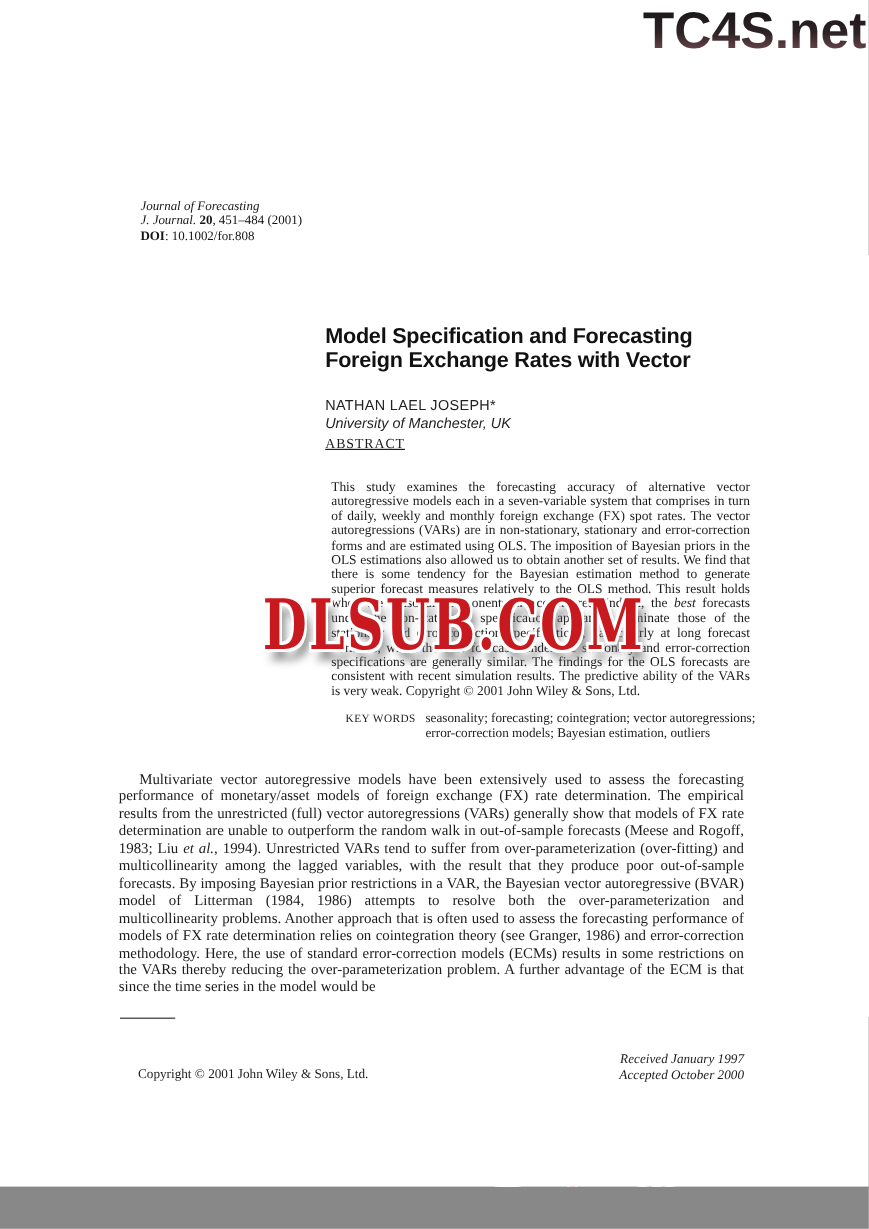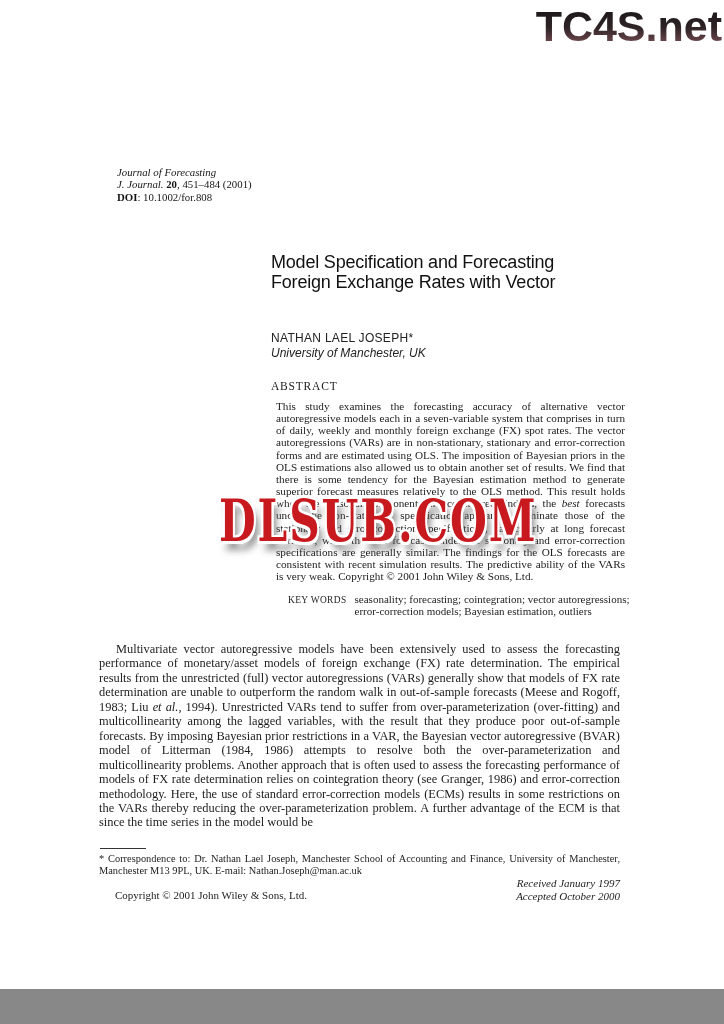--- a/index.html
+++ b/index.html
@@ -21,35 +21,35 @@
       -webkit-background-clip:text; background-clip:text; color:transparent;
     }
   }
 
   
   .journal { position:absolute; left:117px; top:166px; font-size:10.8px; line-height:12.4px; color:#151515; }
   .journal .jline b { font-weight:bold; }
 
   
   .title {
-    position:absolute; left:271px; top:253px; width:345px;
-    font-family:"Liberation Sans", sans-serif; font-weight:400;
+    position:absolute; left:271px; top:271px; width:345px;
+    font-family:"Liberation Sans", sans-serif; font-weight:700;
     font-size:18px; line-height:19.5px; color:#111; letter-spacing:-0.2px;
   }
   .author {
     position:absolute; left:271px; top:331px;
     font-family:"Liberation Sans", sans-serif; font-size:12px; letter-spacing:0.3px; color:#222;
   }
   .affil {
     position:absolute; left:271px; top:346px;
     font-family:"Liberation Sans", sans-serif; font-style:italic; font-size:12px; color:#222;
   }
 
   
-  .abs-head { position:absolute; left:271px; top:380px; font-size:11.5px; letter-spacing:0.8px; }
+  .abs-head { position:absolute; left:271px; top:364px; font-size:11.5px; letter-spacing:0.8px;text-decoration:underline; }
   .abs-text {
     position:absolute; left:271px; top:395px; width:349px; margin:5px;
     font-size:11.2px; line-height:12.15px; text-align:justify;
   }
   .abs-text i { font-style:italic; }
 
   
   .keywords { position:absolute; left:288px; top:593px; width:352px; display:flex; }
   .kw-label { flex:0 0 52px; margin-right:8px; font-size:9.4px; letter-spacing:0.4px; padding-top:1.5px; white-space:nowrap; }
   .kw-text  { flex:1; font-size:11px; line-height:12.3px; }
@@ -126,21 +126,20 @@
   <p class="abs-text"><span>This study examines the forecasting accuracy of alternative vector autoregressive models each in a seven-variable system that comprises in turn of daily, weekly and monthly foreign exchange (FX) spot rates. The vector autoregressions (VARs) are in non-stationary, stationary and error-correction forms and are estimated using OLS. The imposition of Bayesian priors in the OLS estimations also allowed us to obtain another set of results. We find that there is some tendency for the Bayesian estimation method to generate superior forecast measures relatively to the OLS method. This result holds when the seasonal components are considered. Indeed, the </span><i>best</i><span> forecasts under the non-stationary specification appear to dominate those of the stationary and error-correction specifications, particularly at long forecast horizons, while the </span><i>best</i><span> forecasts under the stationary and error-correction specifications are generally similar. The findings for the OLS forecasts are consistent with recent simulation results. The predictive ability of the VARs is very weak. Copyright © 2001 John Wiley &amp; Sons, Ltd.</span></p>
 
   <div class="keywords">
     <span class="kw-label">KEY WORDS</span>
     <span class="kw-text">seasonality; forecasting; cointegration; vector autoregressions; error-correction models; Bayesian estimation, outliers</span>
   </div>
 
   <p class="body-text"><span>Multivariate vector autoregressive models have been extensively used to assess the forecasting performance of monetary/asset models of foreign exchange (FX) rate determination. The empirical results from the unrestricted (full) vector autoregressions (VARs) generally show that models of FX rate determination are unable to outperform the random walk in out-of-sample forecasts (Meese and Rogoff, 1983; Liu </span><i>et al.</i><span>, 1994). Unrestricted VARs tend to suffer from over-parameterization (over-fitting) and multicollinearity among the lagged variables, with the result that they produce poor out-of-sample forecasts. By imposing Bayesian prior restrictions in a VAR, the Bayesian vector autoregressive (BVAR) model of Litterman (1984, 1986) attempts to resolve both the over-parameterization and multicollinearity problems. Another approach that is often used to assess the forecasting performance of models of FX rate determination relies on cointegration theory (see Granger, 1986) and error-correction methodology. Here, the use of standard error-correction models (ECMs) results in some restrictions on the VARs thereby reducing the over-parameterization problem. A further advantage of the ECM is that since the time series in the model would be</span></p>
 
   <div class="foot-rule"></div>
-  <p class="footnote">* Correspondence to: Dr. Nathan Lael Joseph, Manchester School of Accounting and Finance, University of Manchester, Manchester M13 9PL, UK. E-mail: Nathan.Joseph@man.ac.uk</p>
 
   <div class="dates">
     <div>Received January 1997</div>
     <div>Accepted October 2000</div>
   </div>
 
   <div class="copyright">Copyright © 2001 John Wiley &amp; Sons, Ltd.</div>
 
   <div class="wm-mid">DLSUB.COM</div>
 

